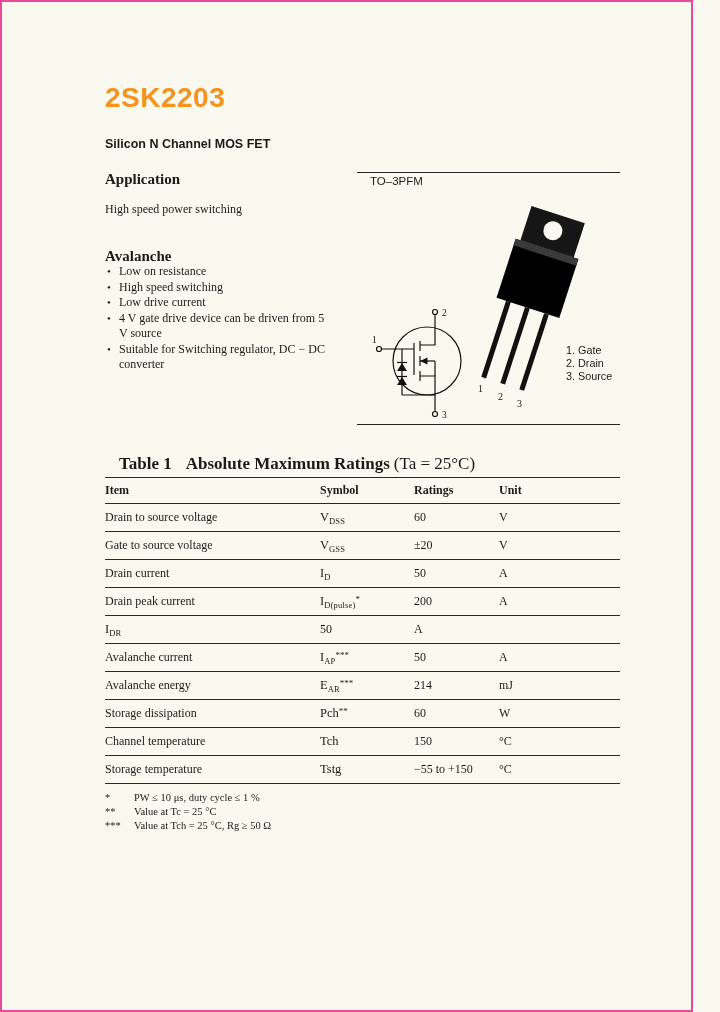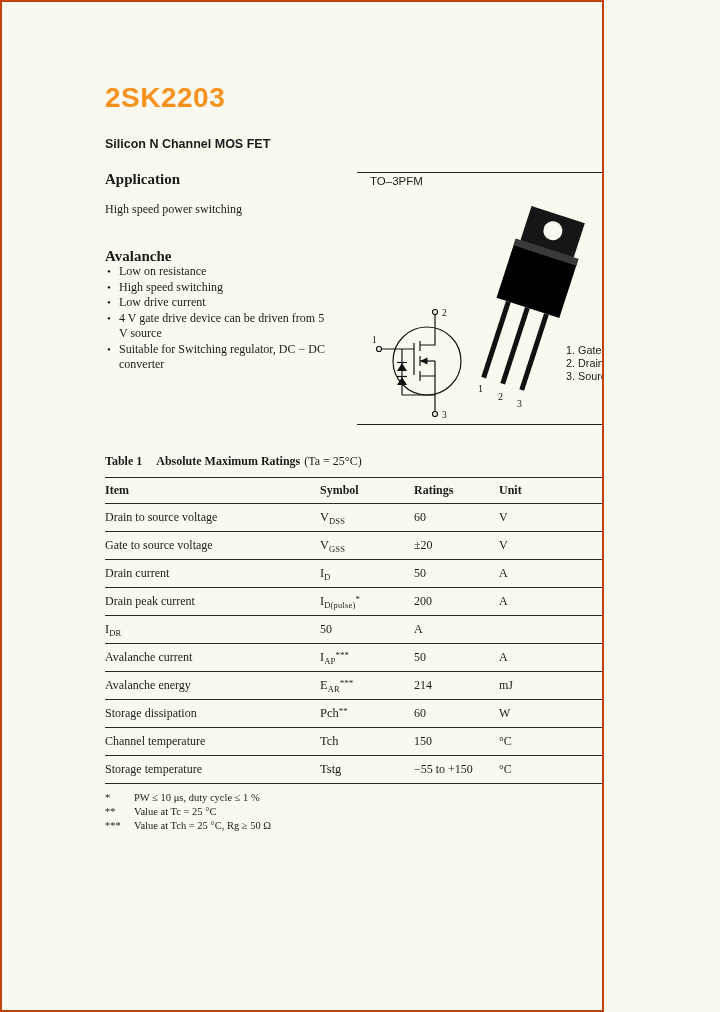--- a/index.html
+++ b/index.html
@@ -1,22 +1,22 @@
 <!DOCTYPE html>
 <html><head>
 <meta charset="utf-8">
 <style>
   * { margin: 0; padding: 0; box-sizing: border-box; }
   html, body { background: #FAF9F0; }
   .page {
     position: relative;
-    width: 604px;
+    width: 693px;
     height: 1012px;
     background: #FAF9F0;
-    border: 2px solid #c2410c;
+    border: 2px solid #ec4899;
     font-family: "Liberation Serif", serif;
     color: #1a1a1a;
     overflow: hidden;
   }
   .part-number {
     position: absolute; left: 103px; top: 80px;
     font-family: "Liberation Sans", sans-serif;
     font-size: 28px; font-weight: 700; letter-spacing: 0.5px;
     color: #F6921E;
   }
@@ -49,21 +49,21 @@
     position: absolute; left: 13px; top: 2px;
     font-family: "Liberation Sans", sans-serif; font-size: 11.5px;
   }
   .figure-svg { position: absolute; left: 0; top: 0; }
   .pin-legend {
     position: absolute; left: 209px; top: 171px;
     font-family: "Liberation Sans", sans-serif;
     font-size: 10.8px; line-height: 13px;
   }
 
-  .table-caption { position: absolute; left: 103px; top: 452px; font-size: 12px; }
+  .table-caption { position: absolute; left: 117px; top: 452px; font-size: 17px; }
   .table-caption .b { font-weight: 700; }
   .table-caption .lbl { margin-right: 14px; }
   .table-caption .cond { margin-left: 4px; }
 
   .abs-table { position: absolute; left: 103px; top: 475px; width: 515px; font-size: 12px; }
   .t-head, .t-row {
     display: grid;
     grid-template-columns: 215px 94px 85px 1fr;
     align-items: center;
   }

